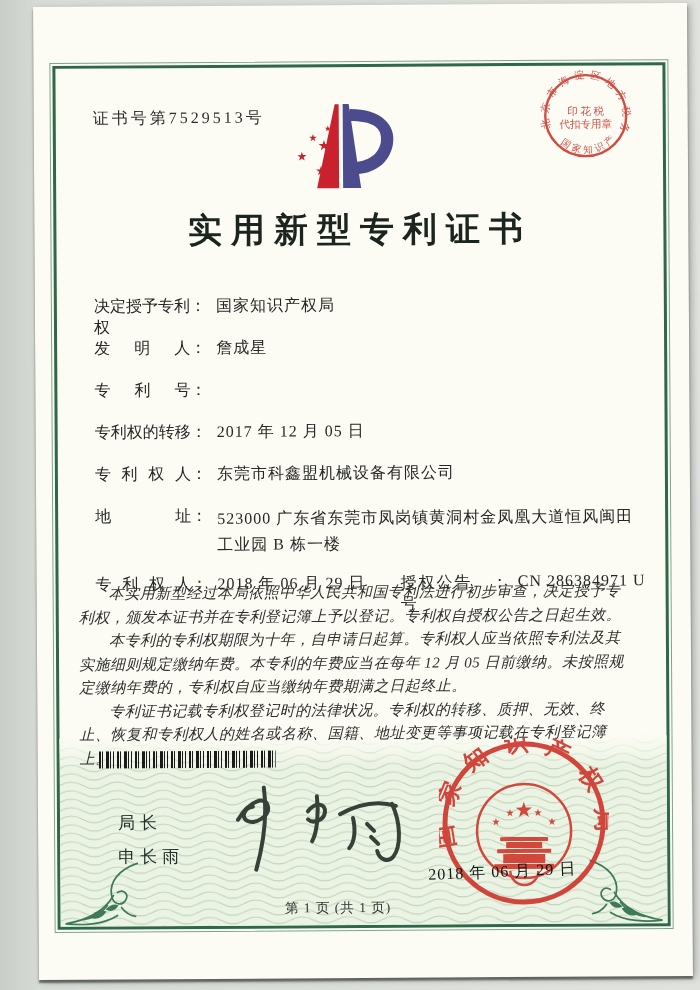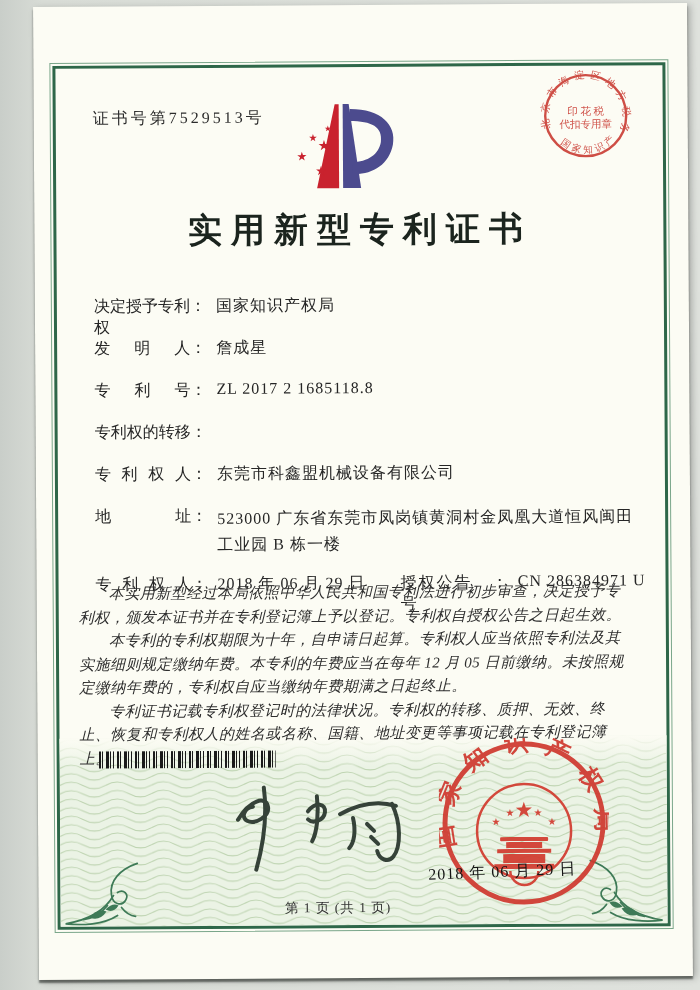--- a/index.html
+++ b/index.html
@@ -161,25 +161,25 @@
             <span class="val">国家知识产权局</span>
           </div>
           <div class="row">
             <span class="lbl">发明人</span>
               <span class="colon">：</span>
             <span class="val">詹成星</span>
           </div>
           <div class="row">
             <span class="lbl">专利号</span>
               <span class="colon">：</span>
-            <span class="val">ZL 2017 2 1685118.8</span>
           </div>
           <div class="row">
             <span class="lbl">专利权的转移</span>
               <span class="colon">：</span>
+            <span class="val">2017 年 12 月 05 日</span>
           </div>
           <div class="row">
             <span class="lbl">专利权人</span>
               <span class="colon">：</span>
             <span class="val">东莞市科鑫盟机械设备有限公司</span>
           </div>
           <div class="row row-address">
             <span class="lbl">地址</span>
               <span class="colon">：</span>
             <span class="val">
@@ -200,20 +200,24 @@
         </div>
 
         <div class="paras">
           <p>本实用新型经过本局依照中华人民共和国专利法进行初步审查，决定授予专利权，颁发本证书并在专利登记簿上予以登记。专利权自授权公告之日起生效。</p>
           <p>本专利的专利权期限为十年，自申请日起算。专利权人应当依照专利法及其实施细则规定缴纳年费。本专利的年费应当在每年 12 月 05 日前缴纳。未按照规定缴纳年费的，专利权自应当缴纳年费期满之日起终止。</p>
           <p>专利证书记载专利权登记时的法律状况。专利权的转移、质押、无效、终止、恢复和专利权人的姓名或名称、国籍、地址变更等事项记载在专利登记簿上。</p>
         </div>
 
         <div class="barcode"></div>
 
+        <div class="director">
+          <div>局长</div>
+          <div>申长雨</div>
+        </div>
 
         <svg class="sig" width="200" height="100" viewBox="0 0 200 100">
           <g fill="none" stroke="#26342b" stroke-width="4" stroke-linecap="round" opacity=".92">
             <path d="M18,40 C30,20 46,16 48,27 C50,37 35,45 27,41 C21,38 24,28 33,27"></path>
             <path d="M44,8 C47,32 44,62 36,90"></path>
             <path d="M88,32 C96,22 106,24 105,33 C104,41 93,45 88,40"></path>
             <path d="M97,17 C99,34 97,53 92,62"></path>
             <path d="M120,35 C140,24 160,22 176,27"></path>
             <path d="M133,39 C136,52 134,64 129,69"></path>
             <path d="M172,25 C181,44 181,68 173,78 C168,84 159,81 157,72"></path>

